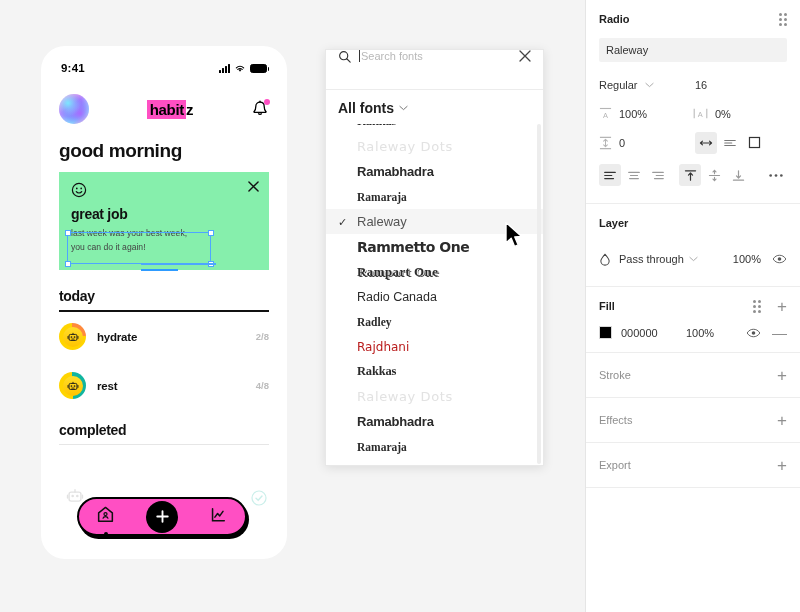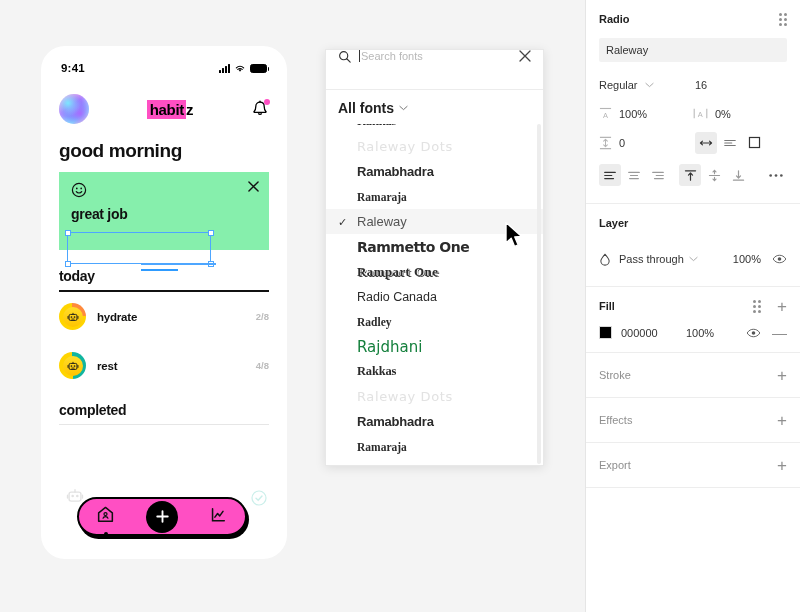--- a/index.html
+++ b/index.html
@@ -213,21 +213,21 @@
   .f-dots   { color:#e2e2e2; letter-spacing:.6px; font-family:"DejaVu Sans", sans-serif; }
   .f-bold   { font-weight:700; letter-spacing:-.2px; }
   .f-serif  { font-family:"Liberation Serif", serif; font-weight:700; font-size:11.5px; }
   .f-slab   { font-weight:800; letter-spacing:-.5px; font-size:14px; font-family:"DejaVu Sans", sans-serif; }
   .f-shadow {
     font-family:"Liberation Serif", serif; font-weight:700; color:#2b2b2b;
     text-shadow: 1px 0 0 #fff, 1.6px .6px 0 #3a3a3a;
     letter-spacing:.4px;
   }
   .f-plain  { font-size: 12.5px; }
-  .f-light  { color:#15803d; font-family:"DejaVu Sans", sans-serif; font-size:15px; }
+  .f-light  { color:#b91c1c; font-family:"DejaVu Sans", sans-serif; font-size:12px; }
   .f-heavy  { font-family:"Liberation Serif", serif; font-weight:700; font-size:12.5px; letter-spacing:-.2px; }
   .f-raleway{ color:#555; font-size:13px; }
 
   .cursor { position:absolute; left:504px; top:221px; }
 
   
   .panel {
     position:absolute; right:0; top:0; width:215px; height:612px;
     background:#fff; border-left:1px solid #e5e5e5;
     font-size: 11px; color:#333;
@@ -318,20 +318,24 @@
         <svg class="smiley" viewBox="0 0 16 16">
           <circle cx="8" cy="8" r="6.6" fill="none" stroke="#111" stroke-width="1.2"></circle>
           <circle cx="5.8" cy="6.4" r=".85" fill="#111"></circle>
           <circle cx="10.2" cy="6.4" r=".85" fill="#111"></circle>
           <path d="M5.3 9.6a3.3 3.3 0 0 0 5.4 0" fill="none" stroke="#111" stroke-width="1.2" stroke-linecap="round"></path>
         </svg>
         <svg class="close" viewBox="0 0 12 12">
           <path d="M1 1 L11 11 M11 1 L1 11" stroke="#111" stroke-width="1.5" stroke-linecap="round"></path>
         </svg>
         <div class="ptitle">great job</div>
+        <div class="pbody">
+          <div>last week was your best week,</div>
+          <div>you can do it again!</div>
+        </div>
       </div>
 
       <div style="padding-top:18px">
         <div class="sec-title">today</div>
         <div class="divider"></div>
 
         <div class="habit-row">
           <div class="ring" style="background:conic-gradient(#ff8a3d 0deg 90deg,#ffd400 90deg 360deg)">
             <div class="inner">
               <svg viewBox="0 0 14 14" width="12" height="12">

